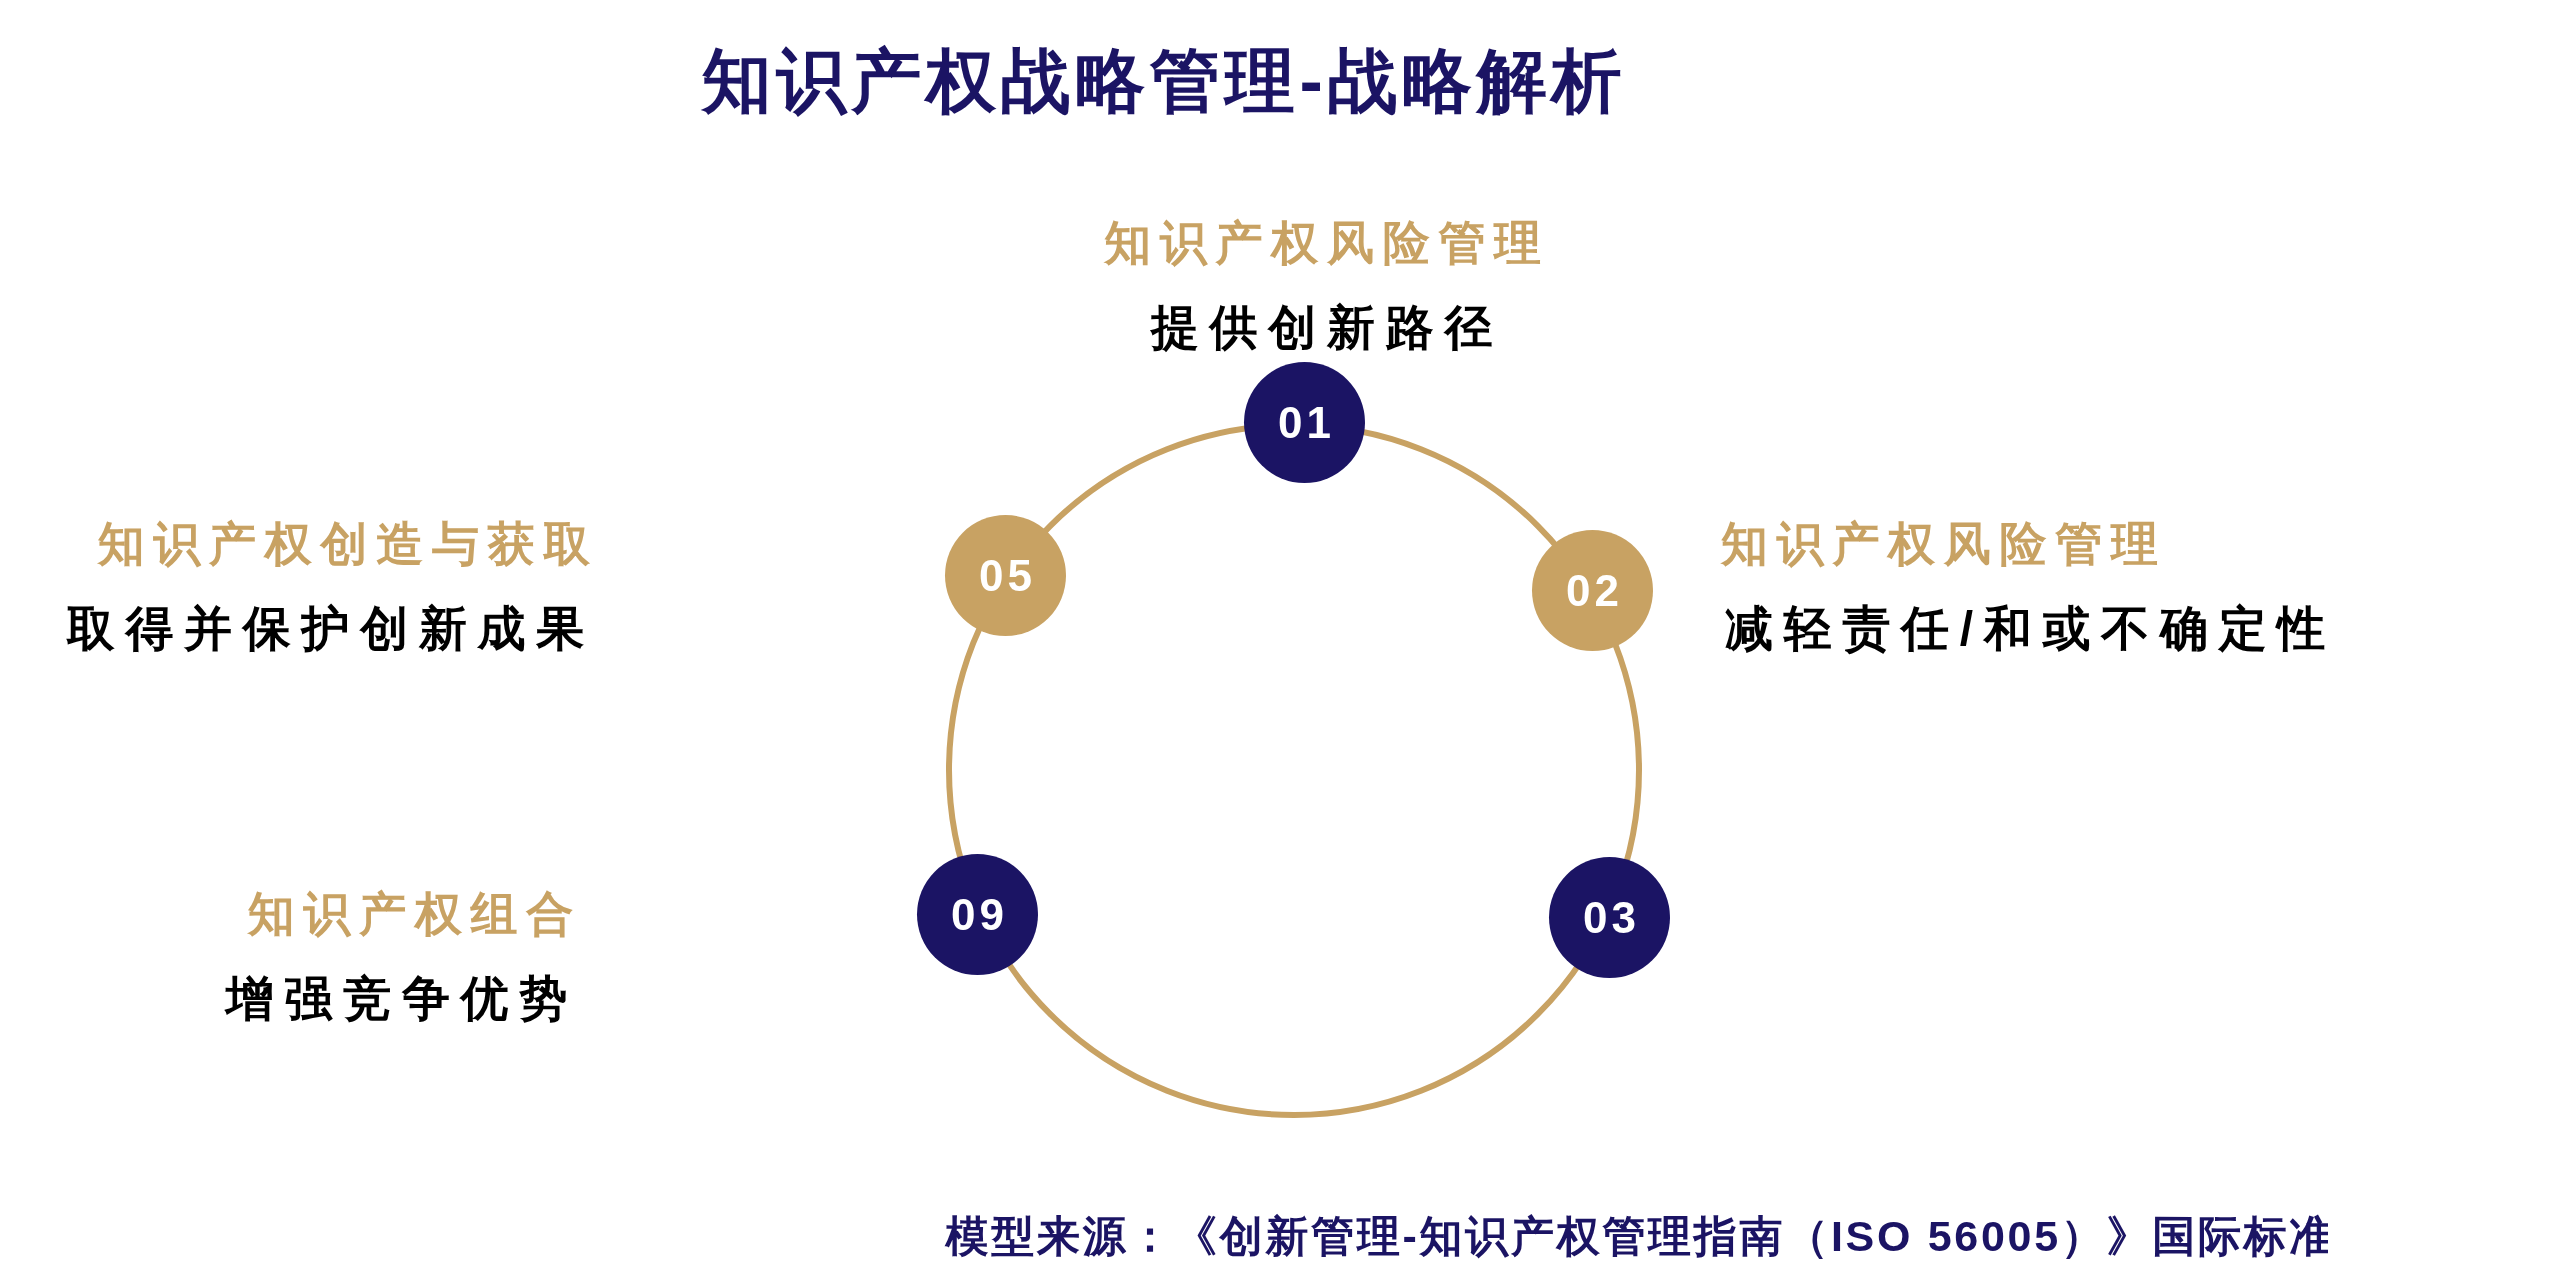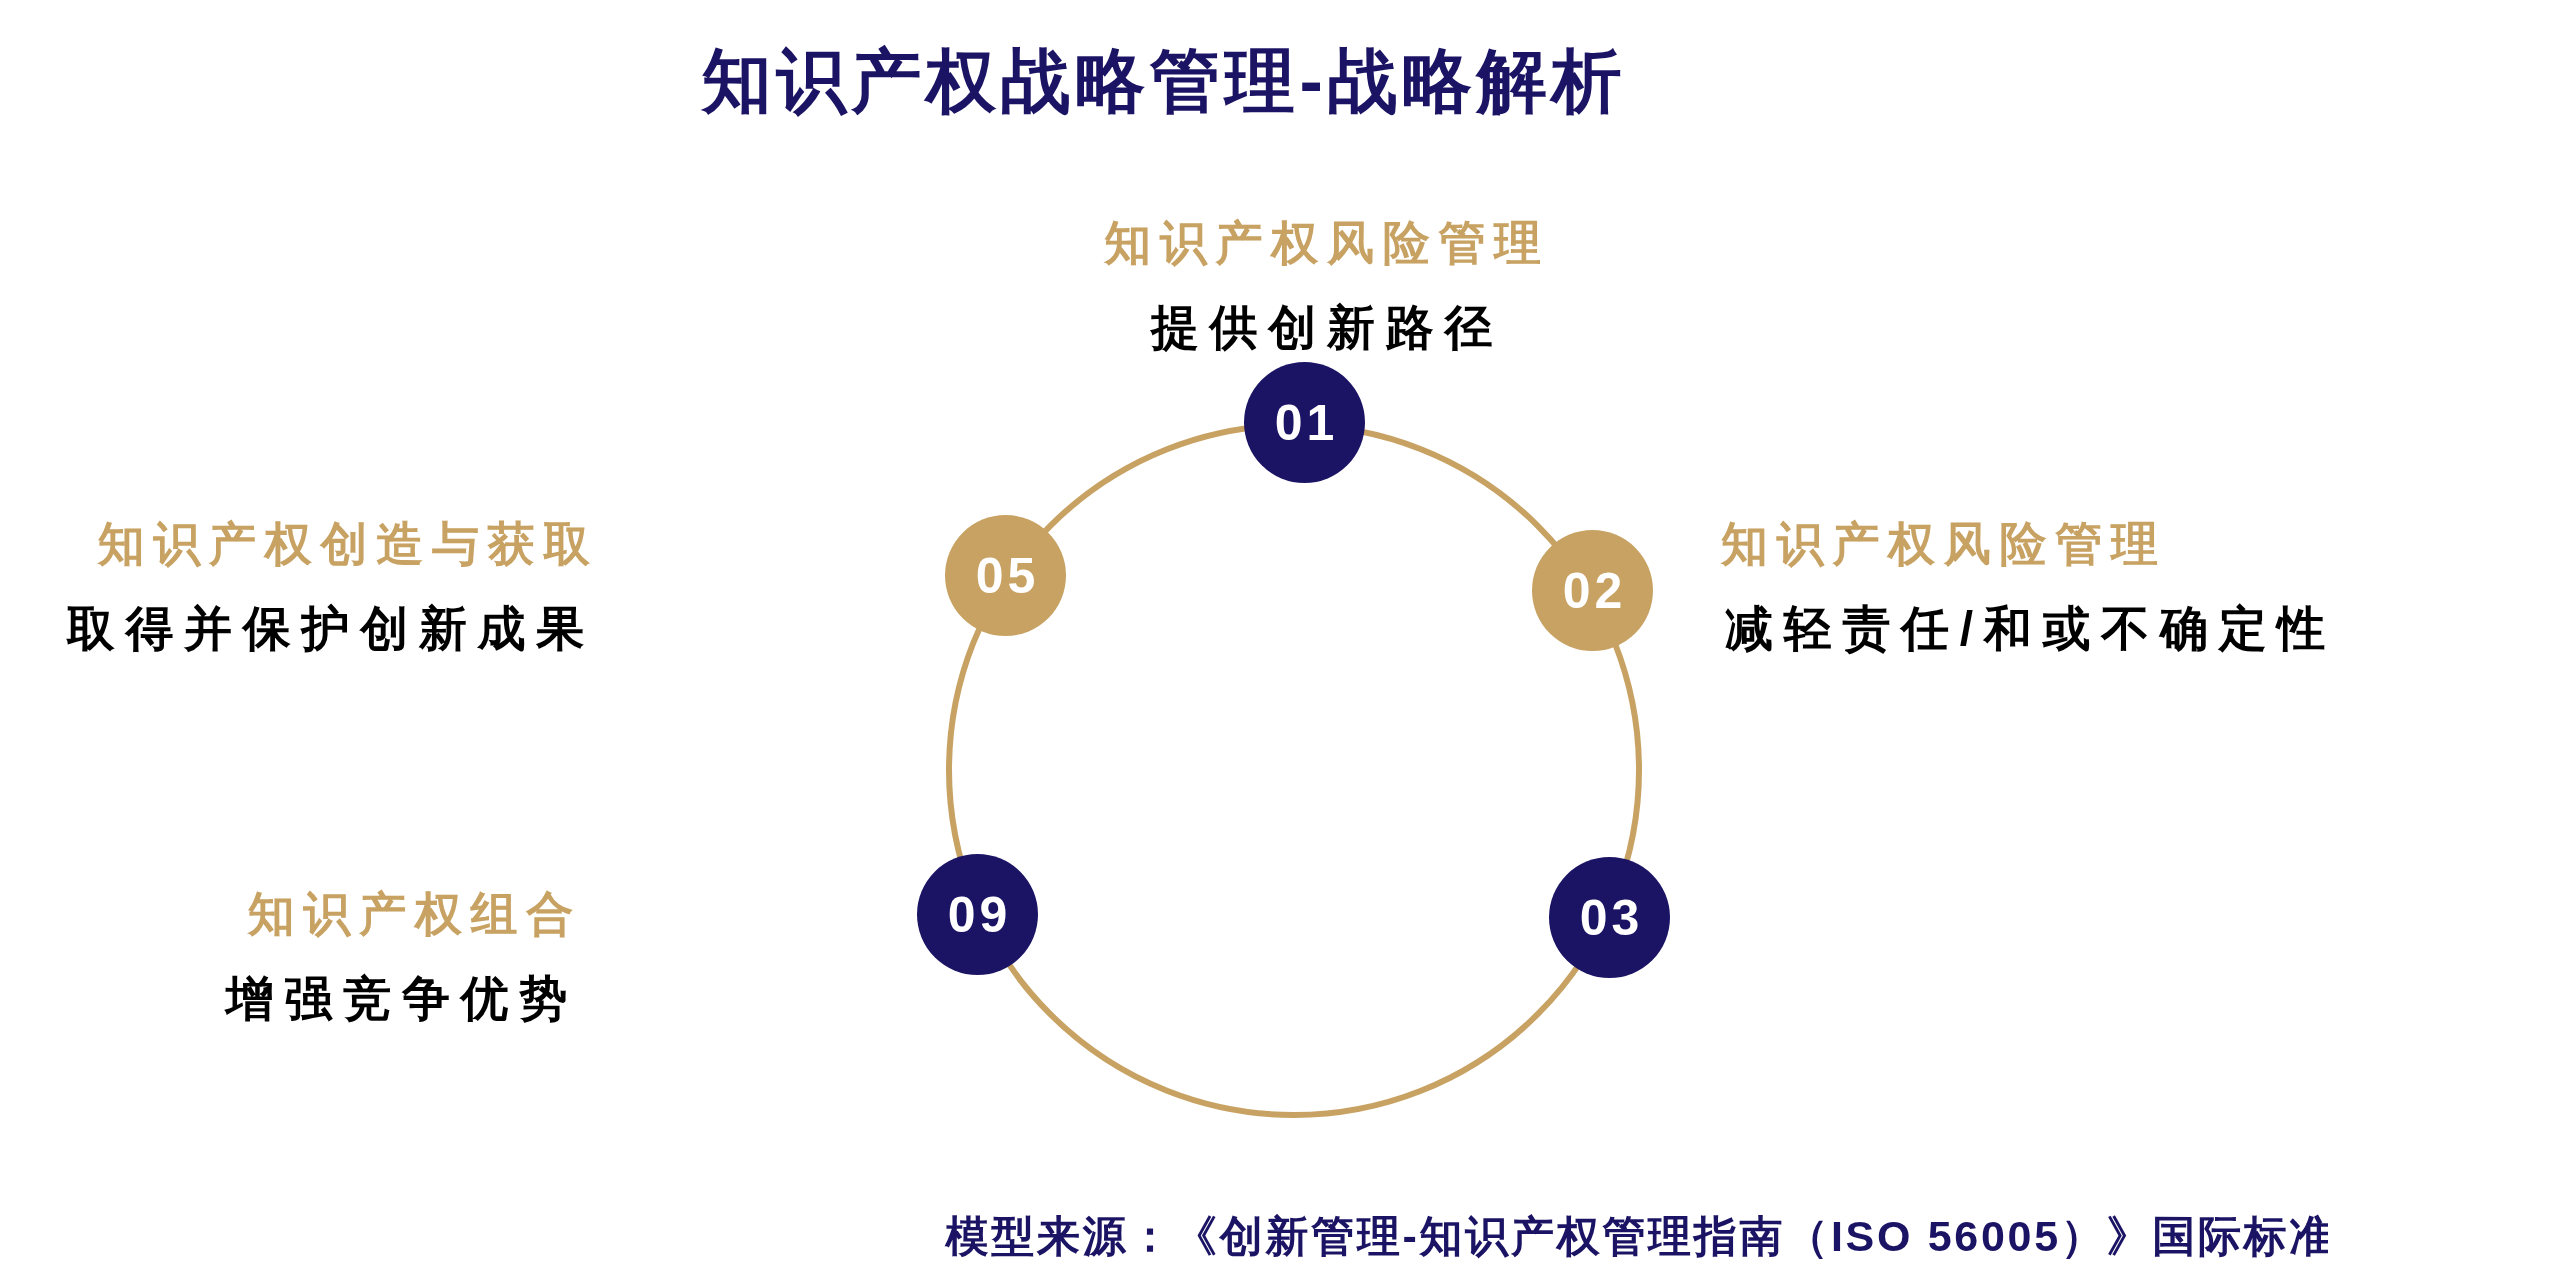--- a/index.html
+++ b/index.html
@@ -31,21 +31,21 @@
     box-sizing:border-box;
     border:6px solid var(--gold);
     border-radius:50%;
     z-index:1;
   }
   
   .node{
     position:absolute;z-index:2;
     width:121px;height:121px;border-radius:50%;
     display:flex;align-items:center;justify-content:center;
-    color:#ffffff;font-size:50px;font-weight:700;letter-spacing:4px;
+    color:#ffffff;font-size:44px;font-weight:700;letter-spacing:4px;
     text-indent:4px; 
   }
   .node.navy{background:var(--navy);}
   .node.gold{background:var(--gold);}
   .node-1{left:1244px;top:362px;}
   .node-2{left:1532px;top:530px;}
   .node-3{left:1549px;top:857px;}
   .node-4{left:917px;top:854px;}
   .node-5{left:945px;top:515px;}
   

